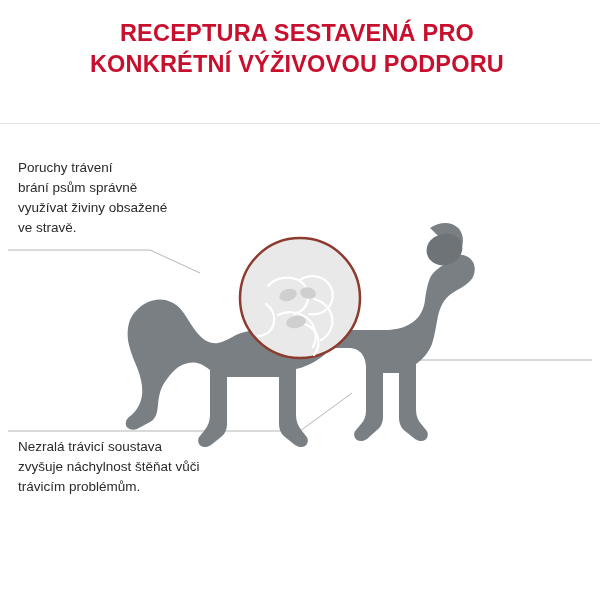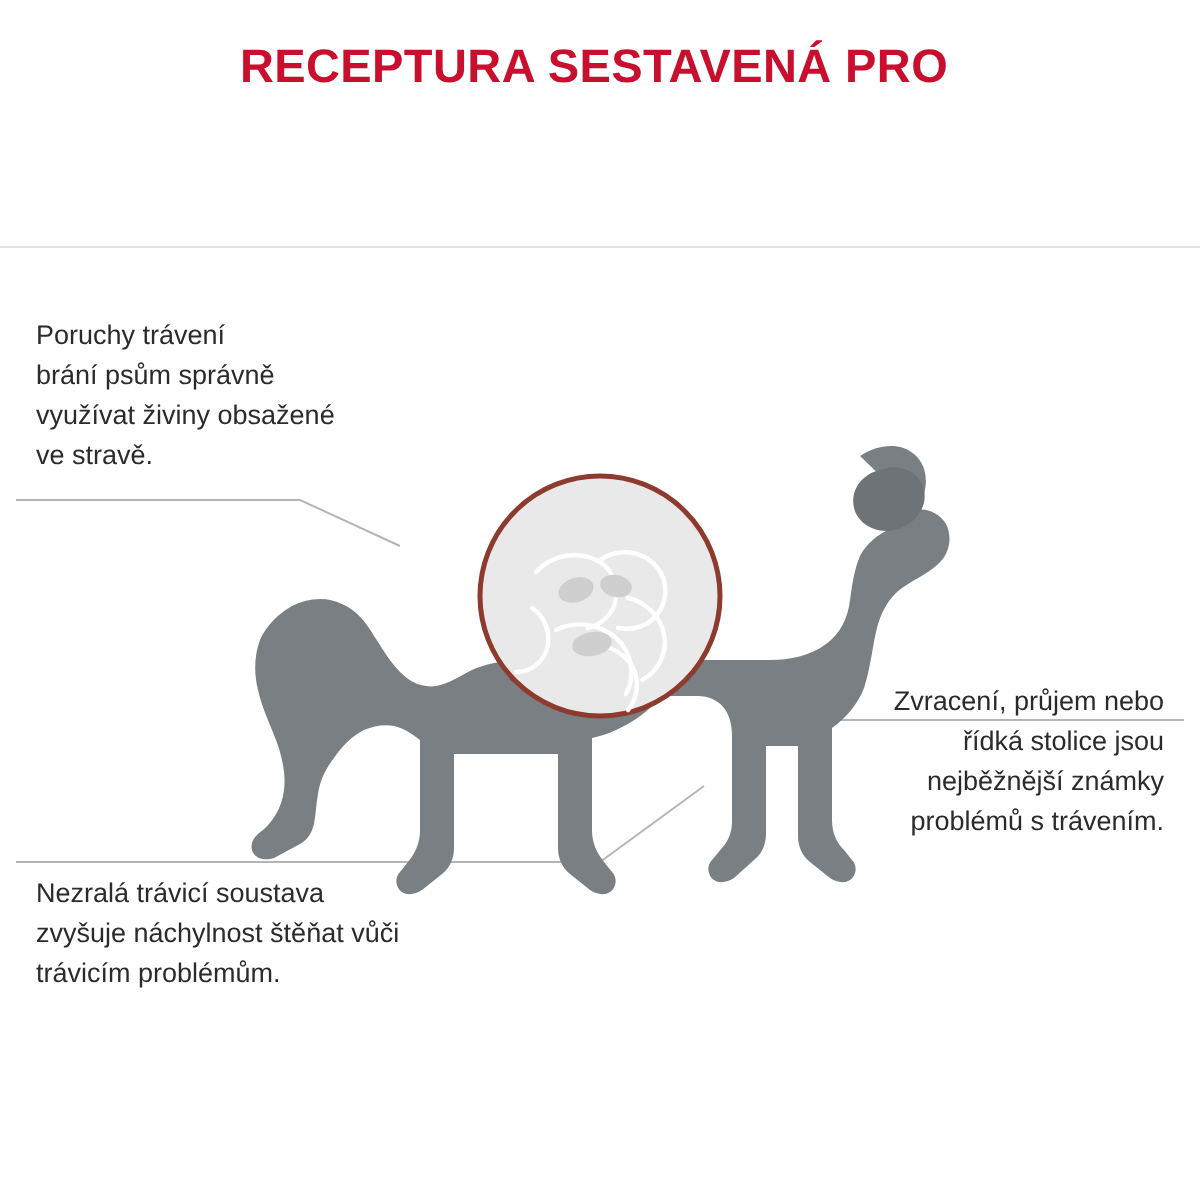--- a/index.html
+++ b/index.html
@@ -70,20 +70,21 @@
   }
   .logo svg { display: block; }
 </style>
 </head>
 <body>
 
 <div class="page">
 
   <div class="title">
     <span class="title-line">RECEPTURA SESTAVENÁ PRO</span>
+    <span class="title-line">KONKRÉTNÍ VÝŽIVOVOU PODPORU</span>
   </div>
 
   <div class="divider"></div>
 
   <div class="illustration">
     <svg width="600" height="400" viewBox="0 0 600 400" xmlns="http://www.w3.org/2000/svg">
 
       <g stroke="#b5b5b5" stroke-width="1" fill="none">
         <path d="M8 127 H150 L200 150"></path>
         <path d="M8 308 H300 L352 270"></path>
@@ -193,19 +194,15 @@
     </svg>
   </div>
 
   <div class="callout callout-bl">Nezralá trávicí soustava
 zvyšuje náchylnost štěňat vůči
 trávicím problémům.</div>
   <div class="callout callout-tl">Poruchy trávení
 brání psům správně
 využívat živiny obsažené
 ve stravě.</div>
-  <div class="callout callout-mr">Zvracení, průjem nebo
-řídká stolice jsou
-nejběžnější známky
-problémů s trávením.</div>
 
 
 </div>
 
 </body></html>

